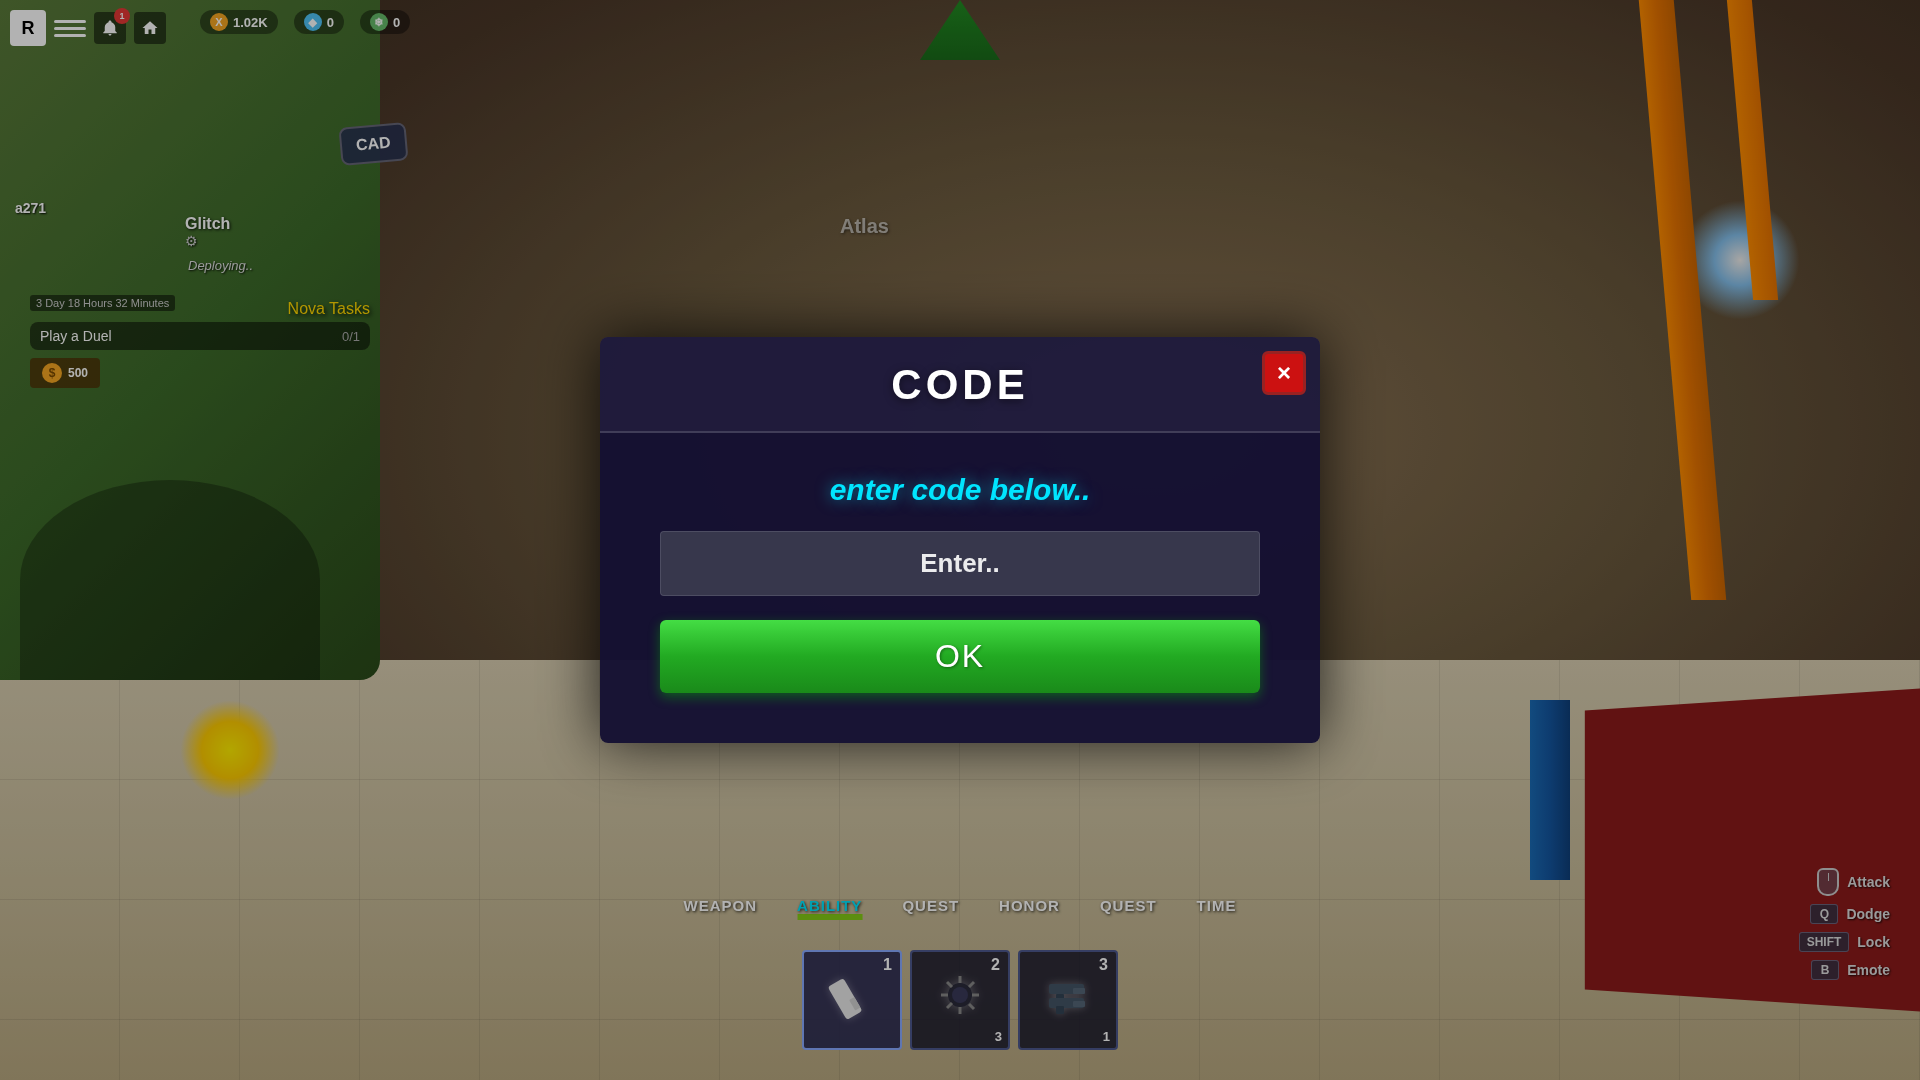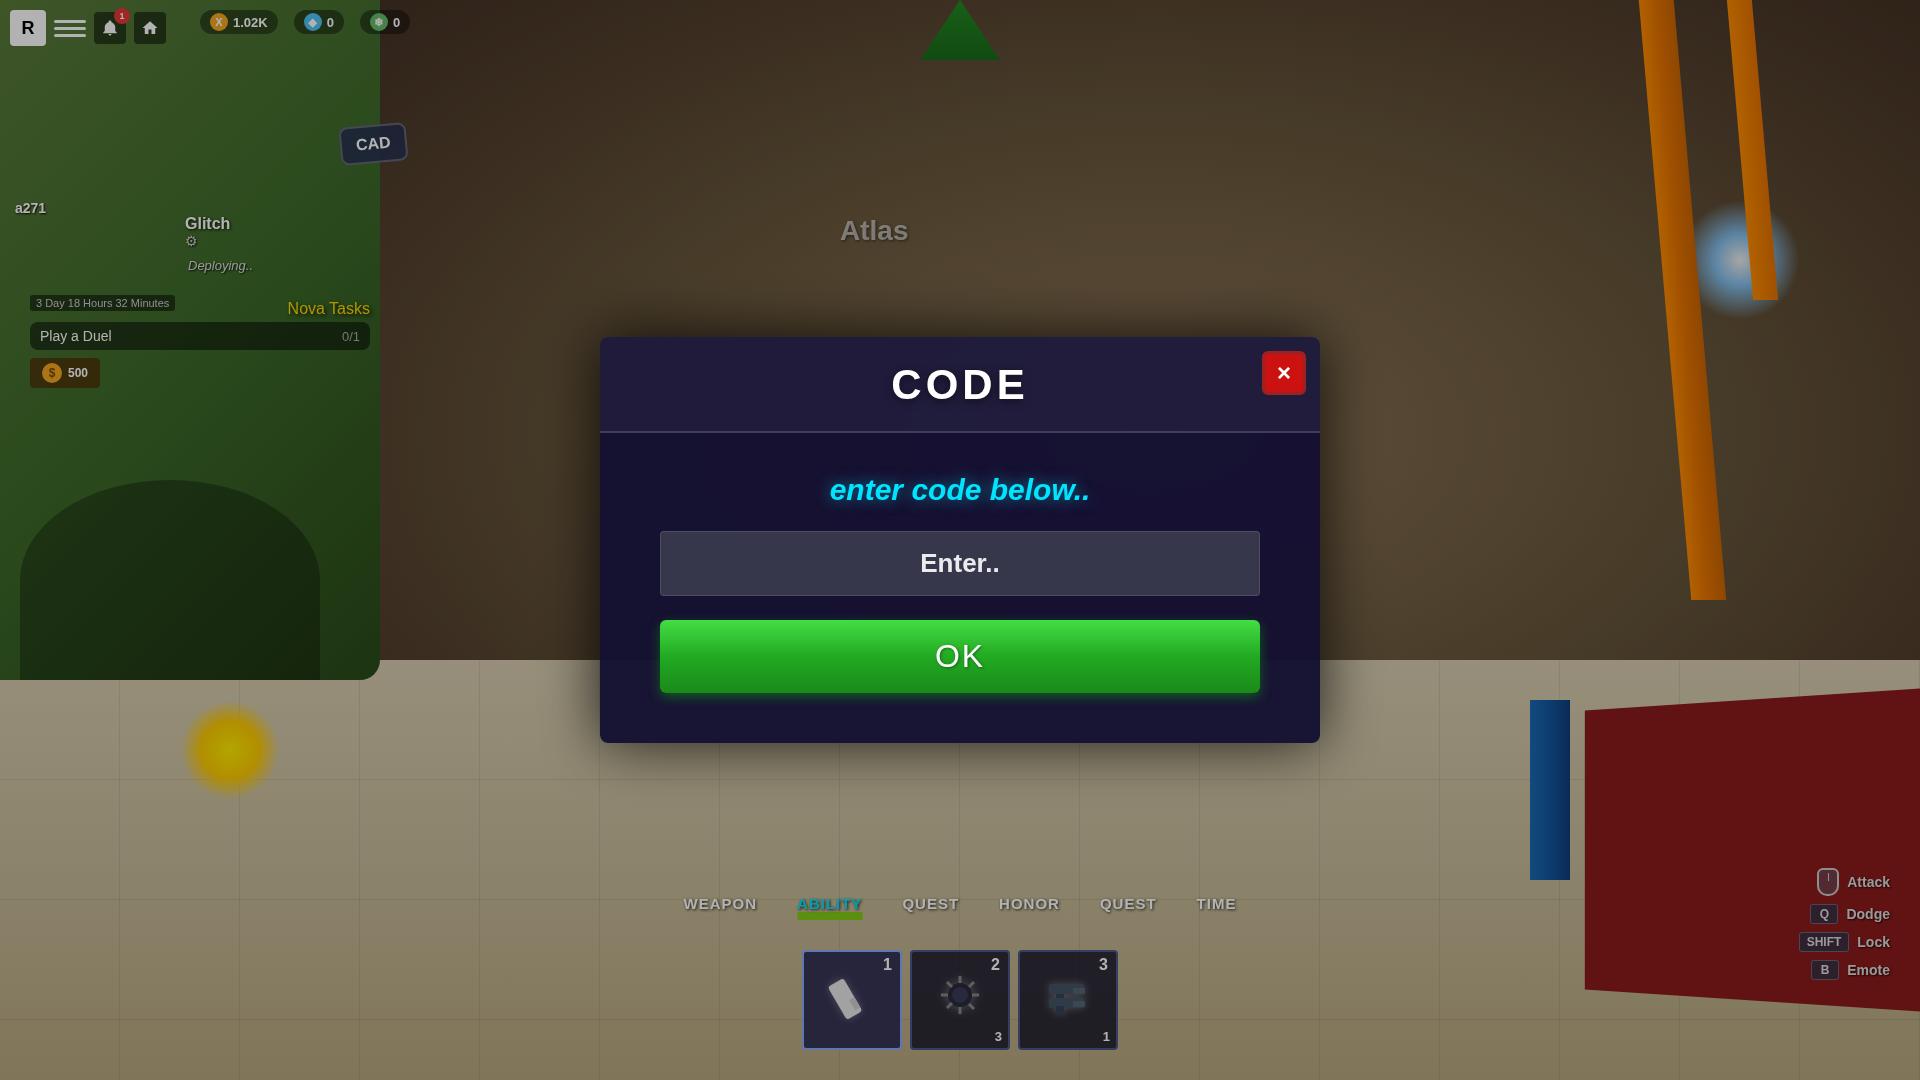--- a/index.html
+++ b/index.html
@@ -487,21 +487,21 @@
       color: #fff;
       font-size: 15px;
       font-weight: 700;
       letter-spacing: 1px;
       cursor: pointer;
       text-shadow: 1px 1px 3px rgba(0,0,0,0.8);
     }
 
     .nav-item.active {
       color: #00e5ff;
-      border-bottom: 8px solid #84cc16;
+      border-bottom: 6px solid #84cc16;
     }
 
     
     .weapon-slots {
       position: absolute;
       bottom: 30px;
       left: 50%;
       transform: translateX(-50%);
       z-index: 15;
       display: flex;
@@ -635,21 +635,21 @@
       text-shadow: 1px 1px 2px rgba(0,0,0,0.9);
       z-index: 10;
     }
 
     
     .atlas-text {
       position: absolute;
       top: 215px;
       left: 840px;
       color: rgba(255,255,255,0.6);
-      font-size: 28px;
+      font-size: 20px;
       font-weight: 700;
       z-index: 5;
       text-shadow: 1px 1px 3px rgba(0,0,0,0.5);
     }
 
     
     .deploying-text {
       position: absolute;
       left: 188px;
       top: 258px;

